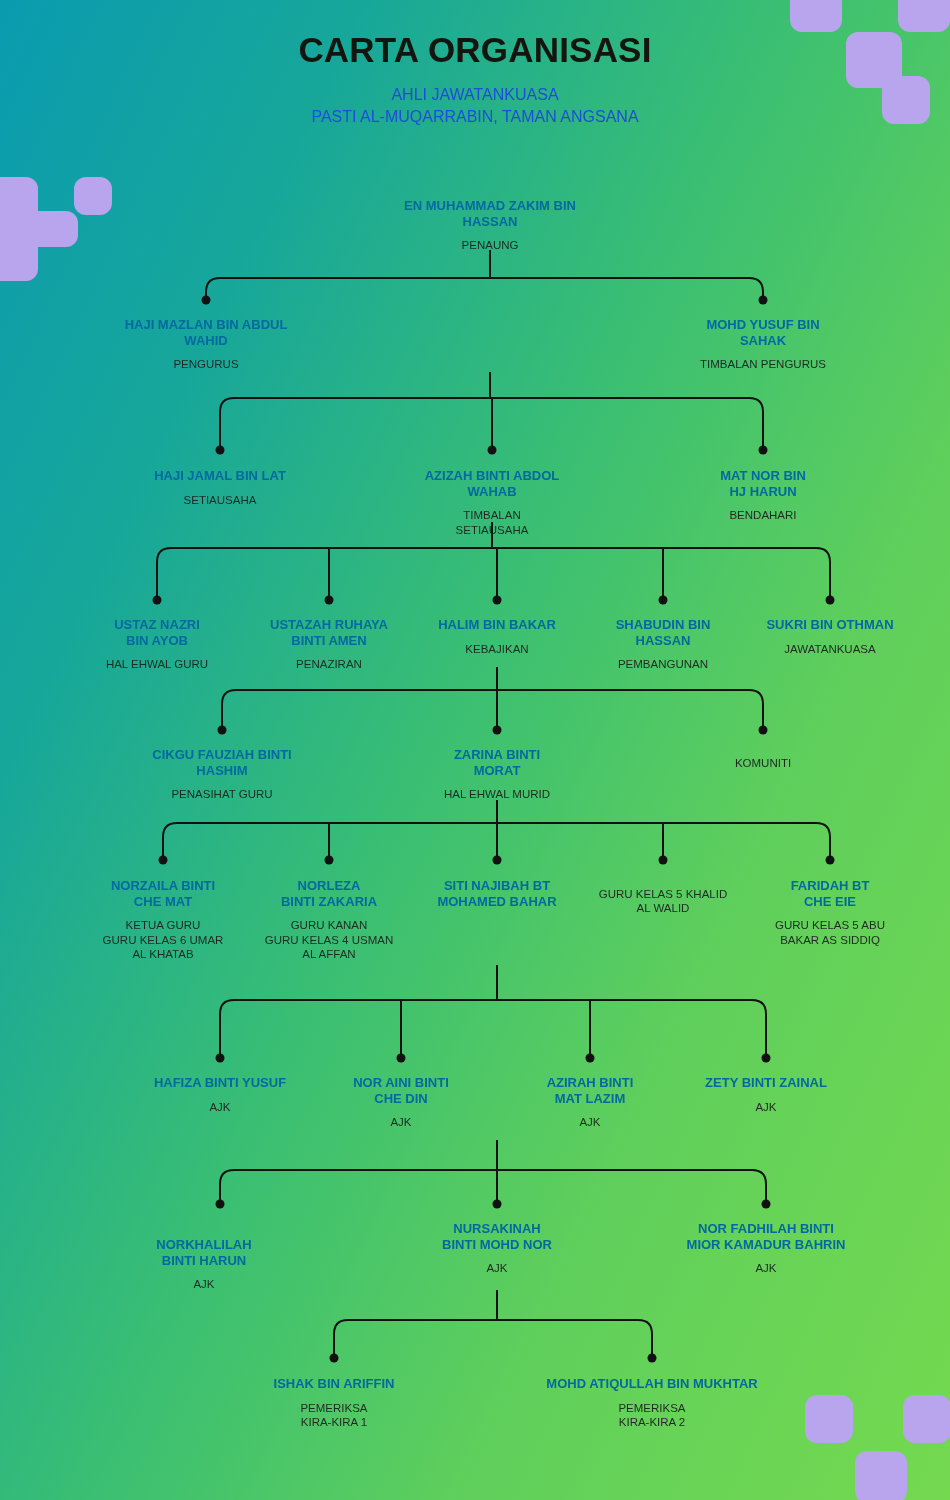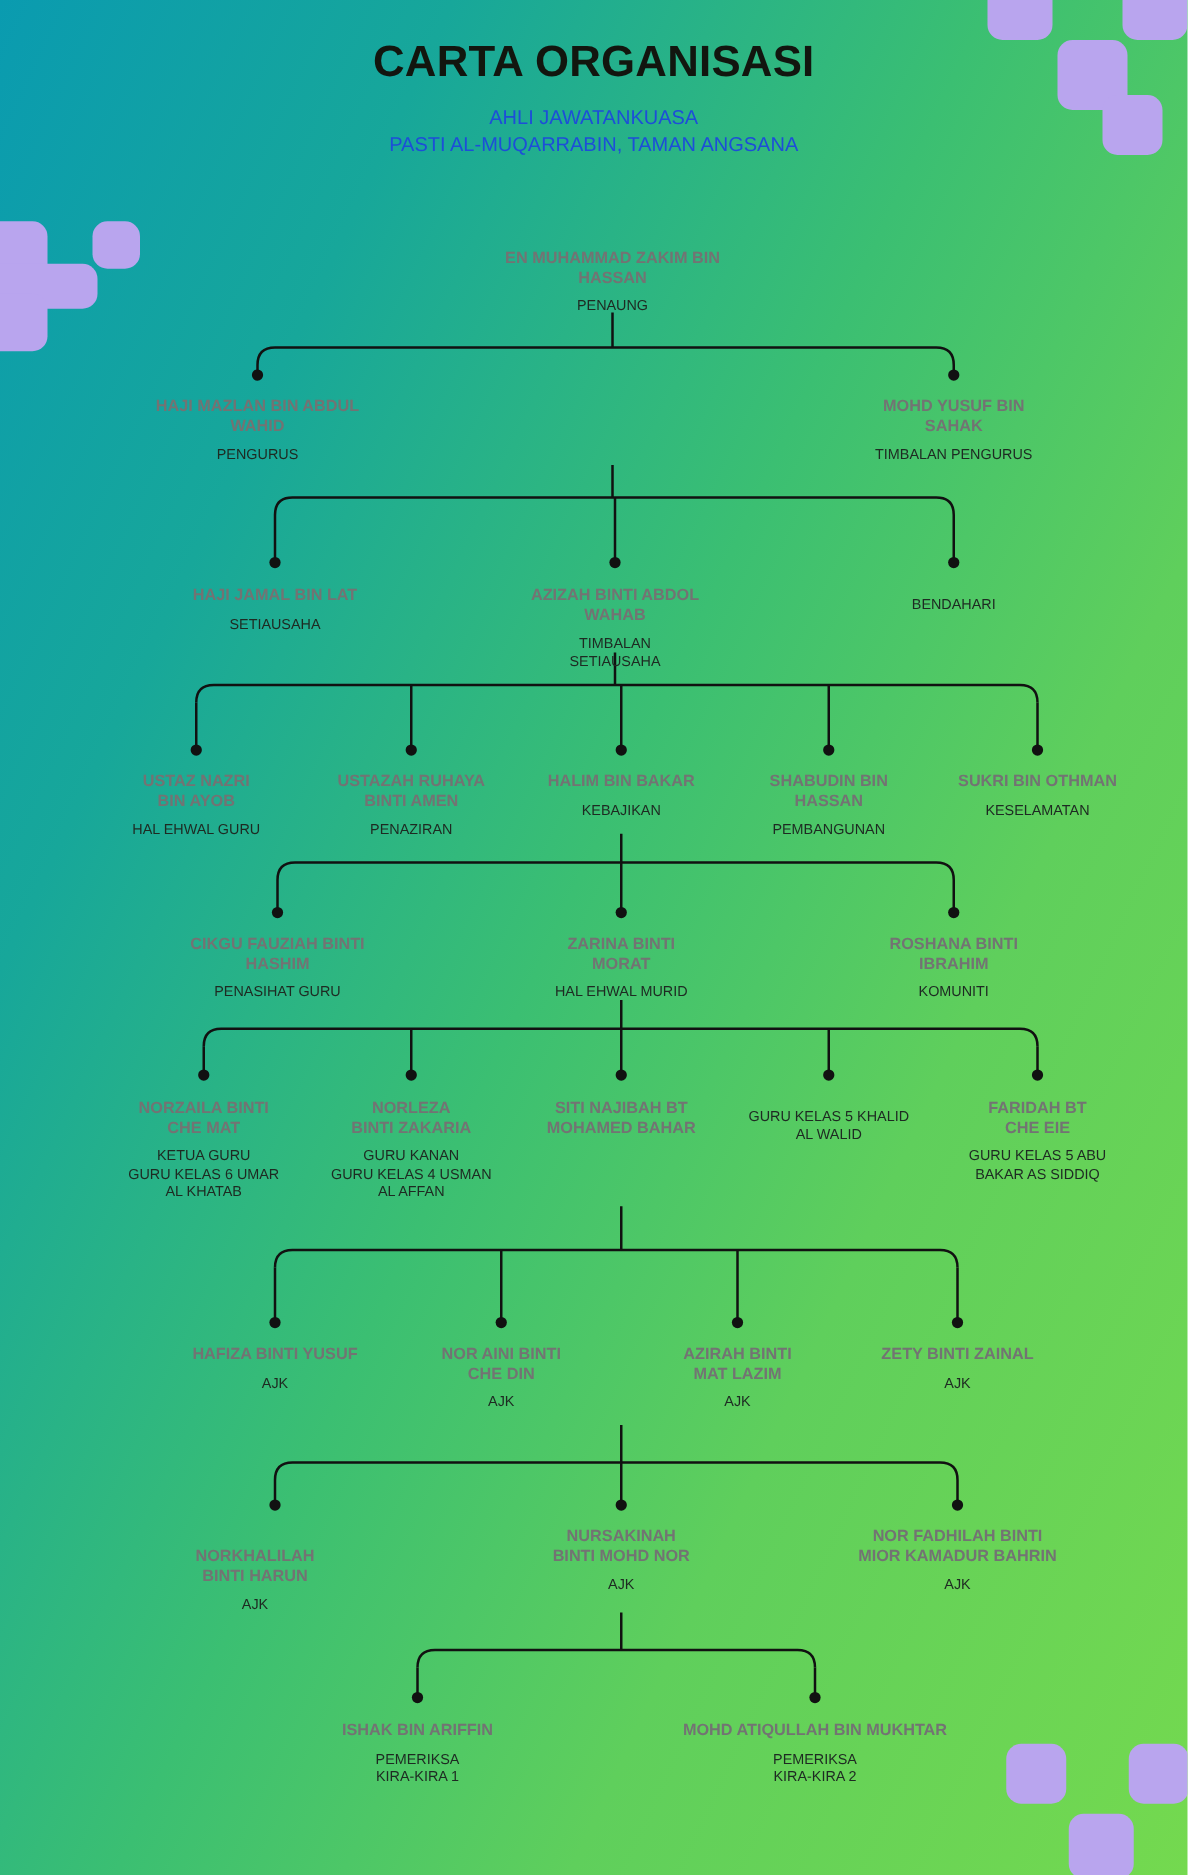--- a/index.html
+++ b/index.html
@@ -56,21 +56,21 @@
 
   .node {
     position: absolute;
     text-align: center;
     transform: translateX(-50%);
   }
   .node-name {
     font-size: 13px;
     font-weight: 700;
     line-height: 1.2;
-    color: #737373;
+    color: #0369a1;
     white-space: pre-line;
   }
   .node-role {
     margin-top: 9px;
     font-size: 11.5px;
     font-weight: 500;
     line-height: 1.25;
     color: #1e2a22;
     white-space: pre-line;
   }
@@ -204,20 +204,22 @@
         <div class="node-name">HAJI JAMAL BIN LAT</div>
         <div class="node-role">SETIAUSAHA</div>
       </div>
       <div class="node" style="left: 492px; top: 468px; width: 220px;">
         <div class="node-name">AZIZAH BINTI ABDOL
 WAHAB</div>
         <div class="node-role">TIMBALAN
 SETIAUSAHA</div>
       </div>
       <div class="node" style="left: 763px; top: 468px; width: 220px;">
+        <div class="node-name">MAT NOR BIN
+HJ HARUN</div>
         <div class="node-role">BENDAHARI</div>
       </div>
       <div class="node" style="left: 157px; top: 617px; width: 220px;">
         <div class="node-name">USTAZ NAZRI
 BIN AYOB</div>
         <div class="node-role">HAL EHWAL GURU</div>
       </div>
       <div class="node" style="left: 329px; top: 617px; width: 220px;">
         <div class="node-name">USTAZAH RUHAYA
 BINTI AMEN</div>
@@ -227,35 +229,33 @@
         <div class="node-name">HALIM BIN BAKAR</div>
         <div class="node-role">KEBAJIKAN</div>
       </div>
       <div class="node" style="left: 663px; top: 617px; width: 220px;">
         <div class="node-name">SHABUDIN BIN
 HASSAN</div>
         <div class="node-role">PEMBANGUNAN</div>
       </div>
       <div class="node" style="left: 830px; top: 617px; width: 220px;">
         <div class="node-name">SUKRI BIN OTHMAN</div>
-        <div class="node-role">KESELAMATAN</div>
+        <div class="node-role">JAWATANKUASA</div>
       </div>
       <div class="node" style="left: 222px; top: 747px; width: 220px;">
         <div class="node-name">CIKGU FAUZIAH BINTI
 HASHIM</div>
         <div class="node-role">PENASIHAT GURU</div>
       </div>
       <div class="node" style="left: 497px; top: 747px; width: 220px;">
         <div class="node-name">ZARINA BINTI
 MORAT</div>
         <div class="node-role">HAL EHWAL MURID</div>
       </div>
       <div class="node" style="left: 763px; top: 747px; width: 220px;">
-        <div class="node-name">ROSHANA BINTI
-IBRAHIM</div>
         <div class="node-role">KOMUNITI</div>
       </div>
       <div class="node" style="left: 163px; top: 878px; width: 220px;">
         <div class="node-name">NORZAILA BINTI
 CHE MAT</div>
         <div class="node-role">KETUA GURU
 GURU KELAS 6 UMAR
 AL KHATAB</div>
       </div>
       <div class="node" style="left: 329px; top: 878px; width: 220px;">

